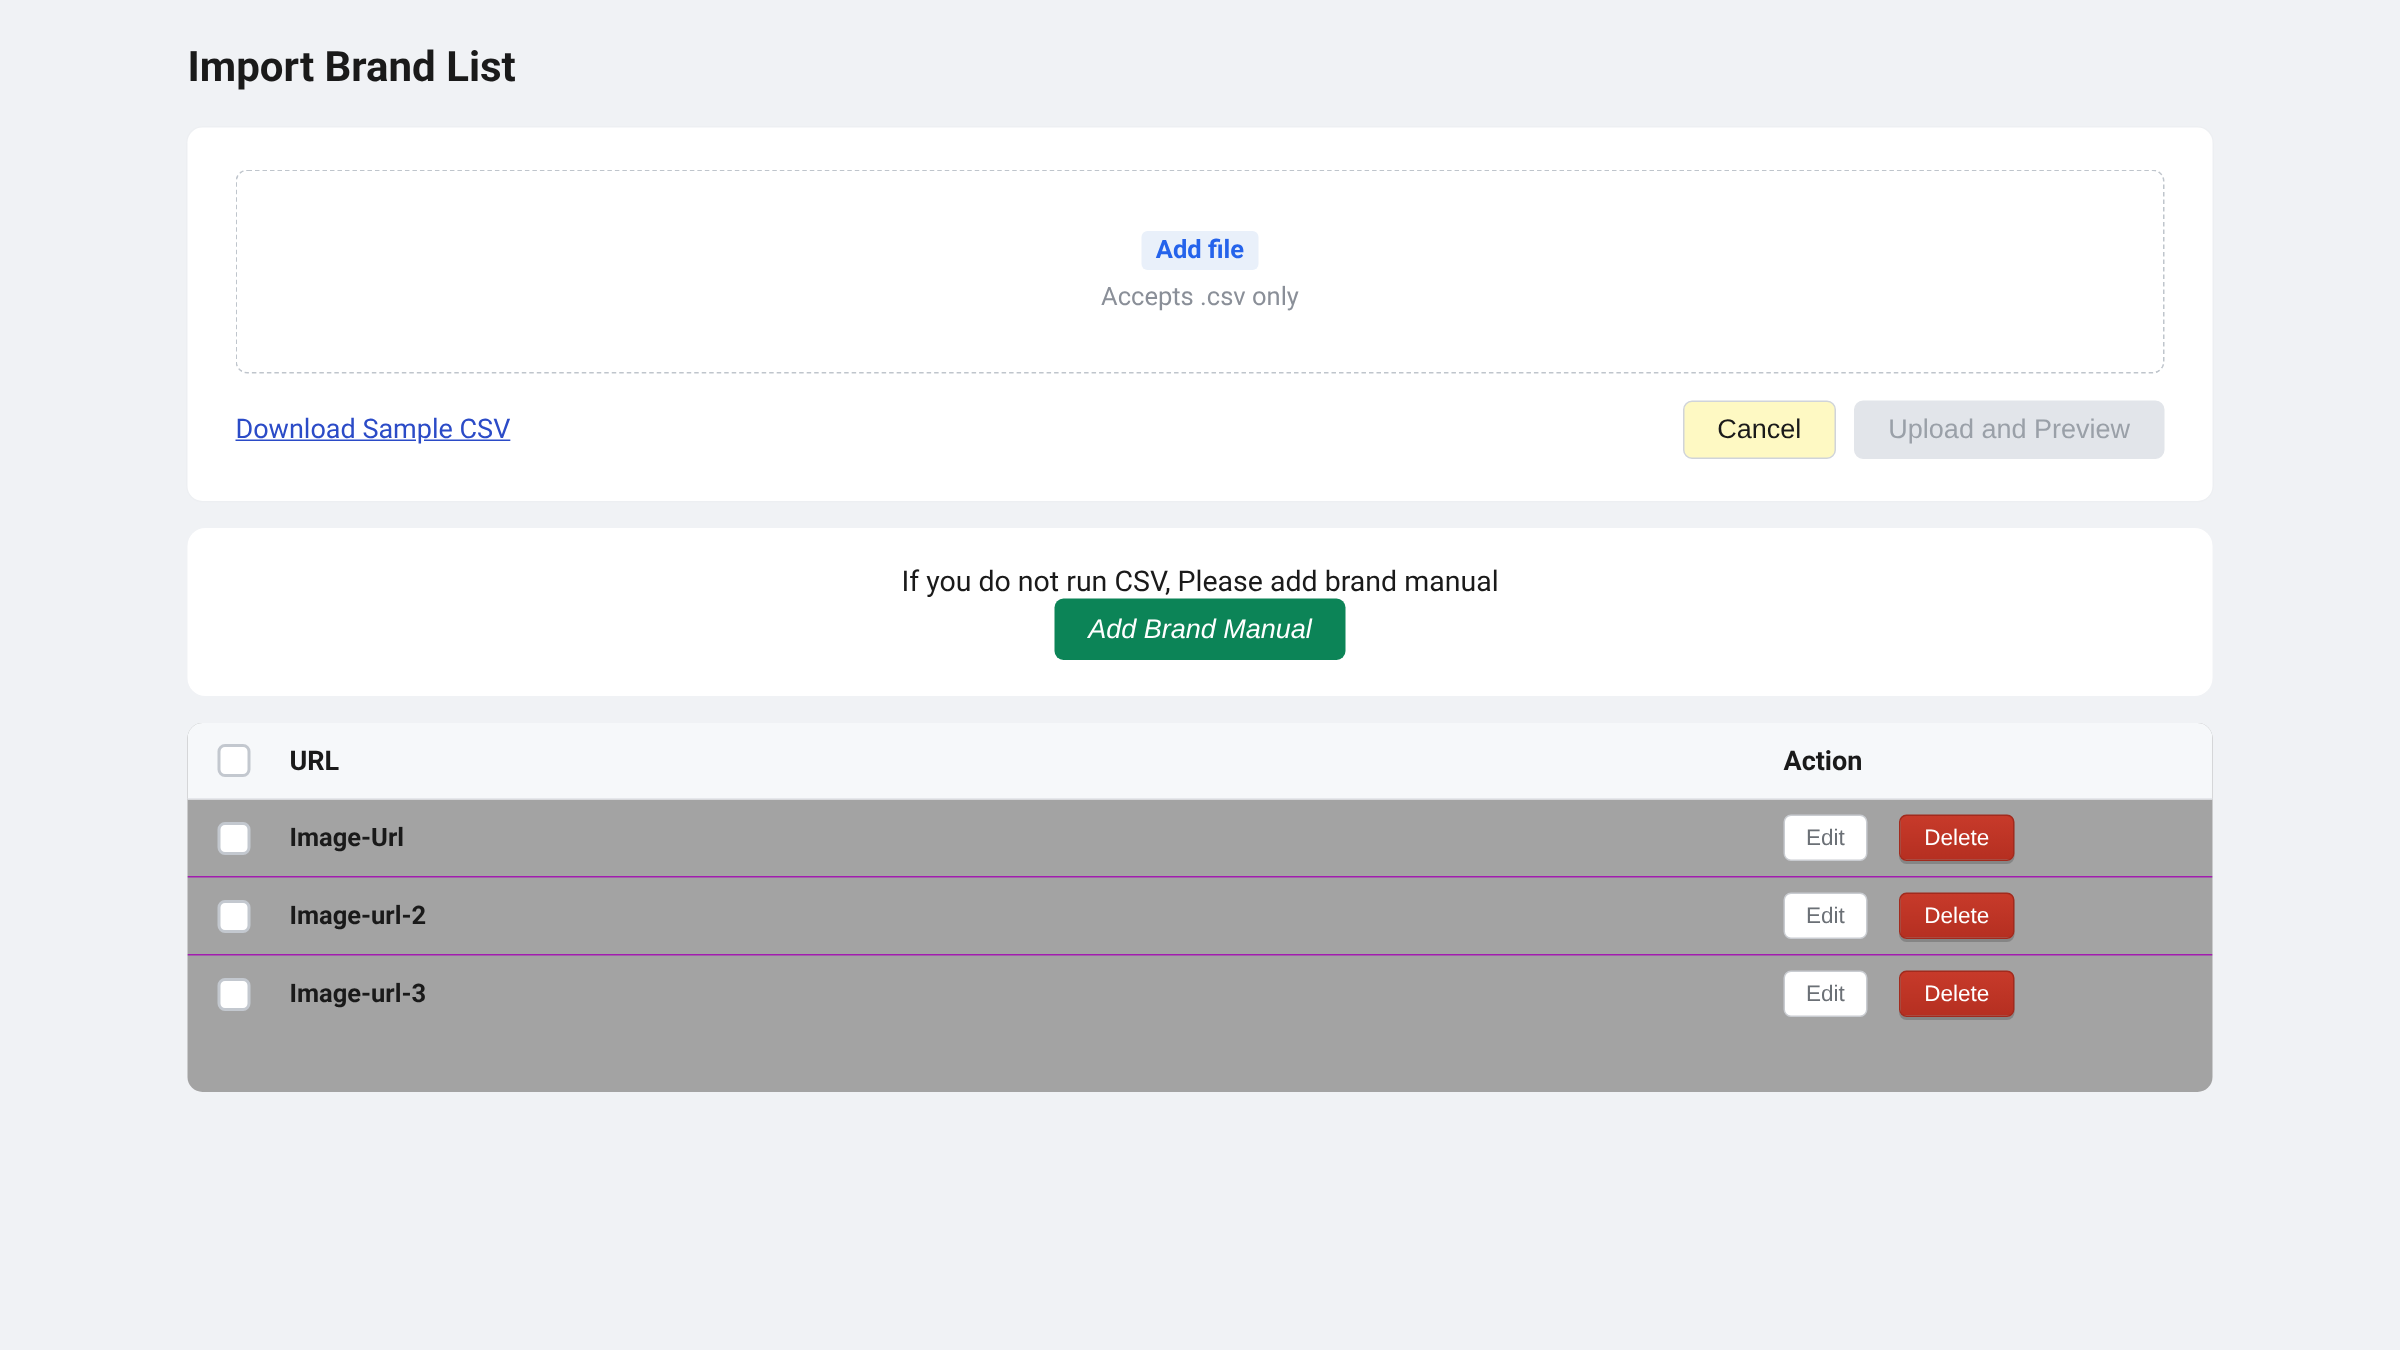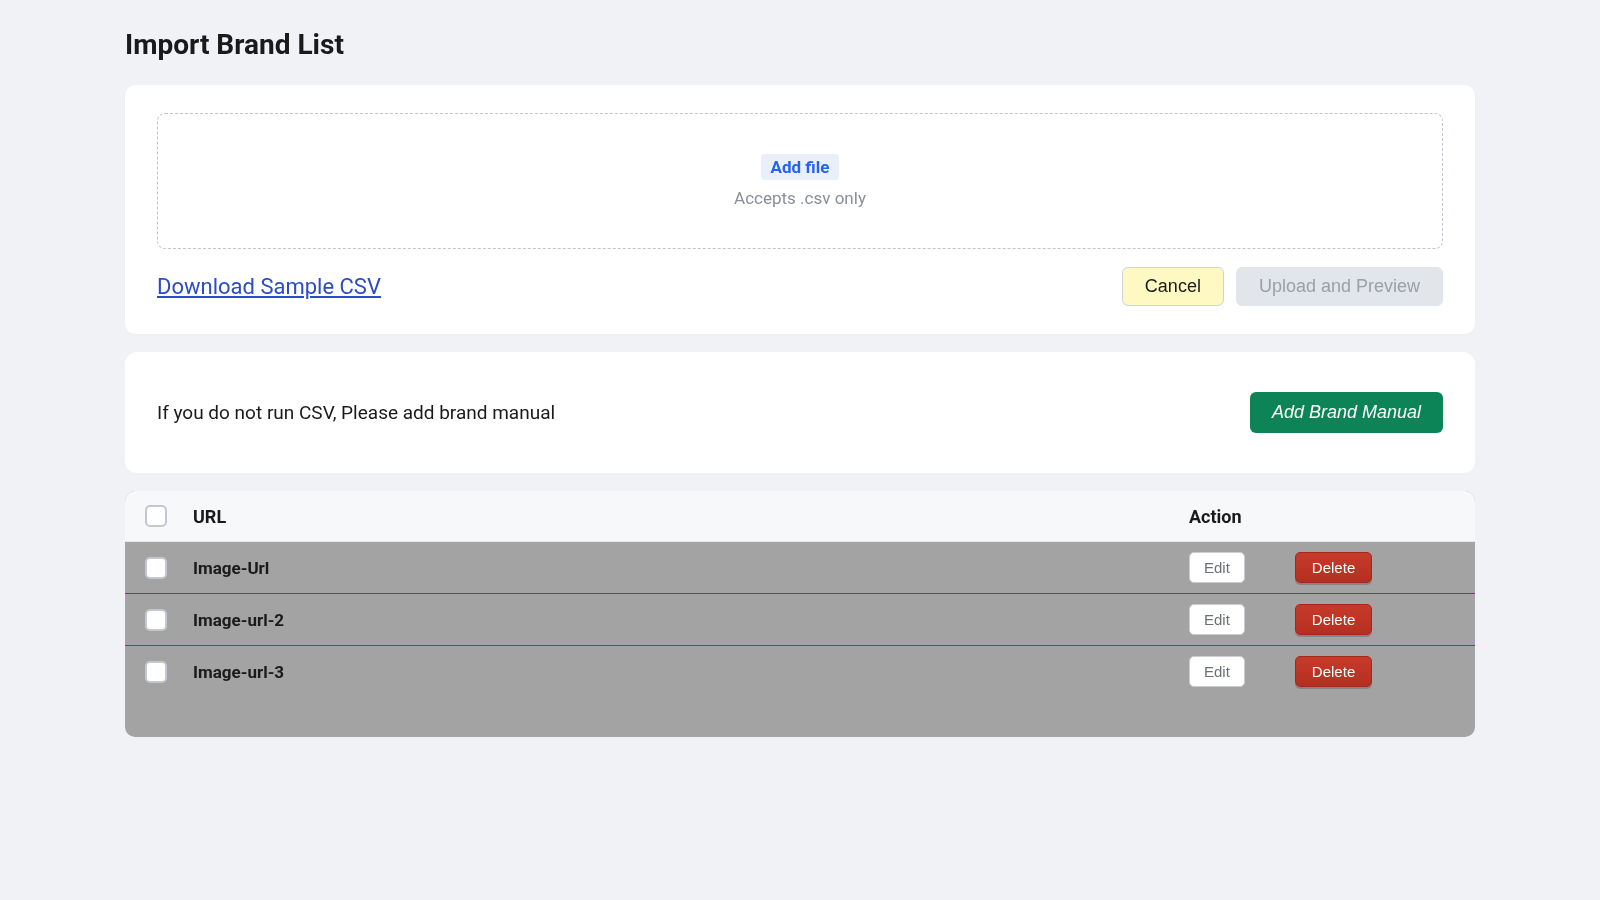--- a/index.html
+++ b/index.html
@@ -57,21 +57,21 @@
     }
     .upload-actions {
       display: flex;
       align-items: center;
       justify-content: space-between;
       margin-top: 18px;
     }
     .download-link {
       color: #2b4bc7;
       text-decoration: underline;
-      font-size: 22px;
+      font-size: 18px;
     }
     .button-row {
       display: flex;
       gap: 12px;
     }
     .btn {
       border: 1px solid #d0d4da;
       background: #fef9c3;
       border-radius: 6px;
       padding: 8px 22px;
@@ -81,25 +81,26 @@
     }
     .btn-disabled {
       background: #e2e5ea;
       color: #9aa0a8;
       border: 1px solid #e2e5ea;
       cursor: default;
     }
     .card-manual {
       background: #ffffff;
       border-radius: 12px;
-      padding: 40px 32px;
+      padding: 24px 32px;
       margin-bottom: 18px;
       display: flex;
       align-items: center;
       justify-content: space-between;
+      flex-direction: column;
     }
     .manual-text {
       font-size: 19px;
       color: #1a1a1a;
     }
     .btn-green {
       background: #0f8a5f;
       background: #0d8a5d;
       color: #ffffff;
       border: none;
@@ -184,21 +185,21 @@
       color: #ffffff;
       border-radius: 5px;
       padding: 6px 16px;
       font-size: 15px;
       cursor: pointer;
       box-shadow: 0 2px 0 rgba(0,0,0,0.18);
     }
     .row-actions {
       width: 280px;
       display: flex;
-      gap: 50px;
+      gap: 21px;
       align-items: center;
       padding-left: 14px;
     }
   </style>
 </head>
 <body>
 
 <div class="page">
   <h1 class="page-title">Import Brand List</h1>
 

